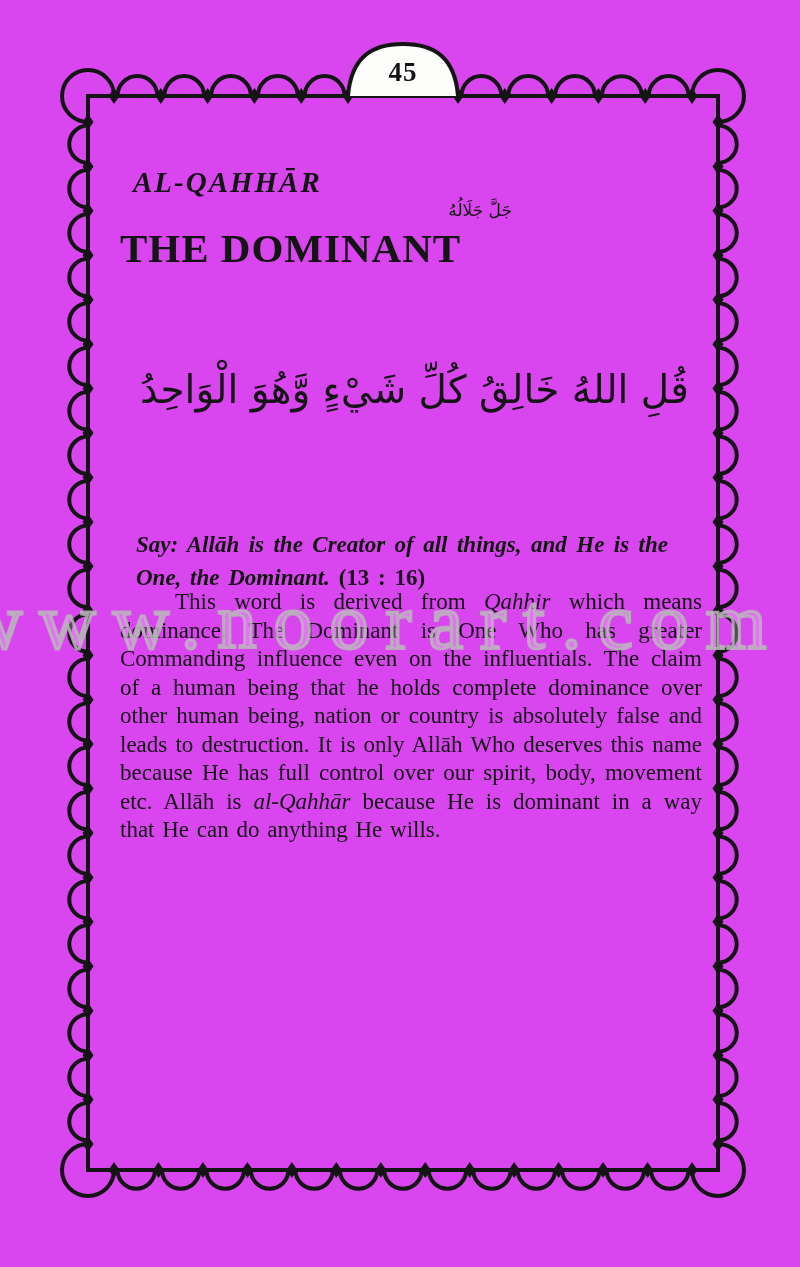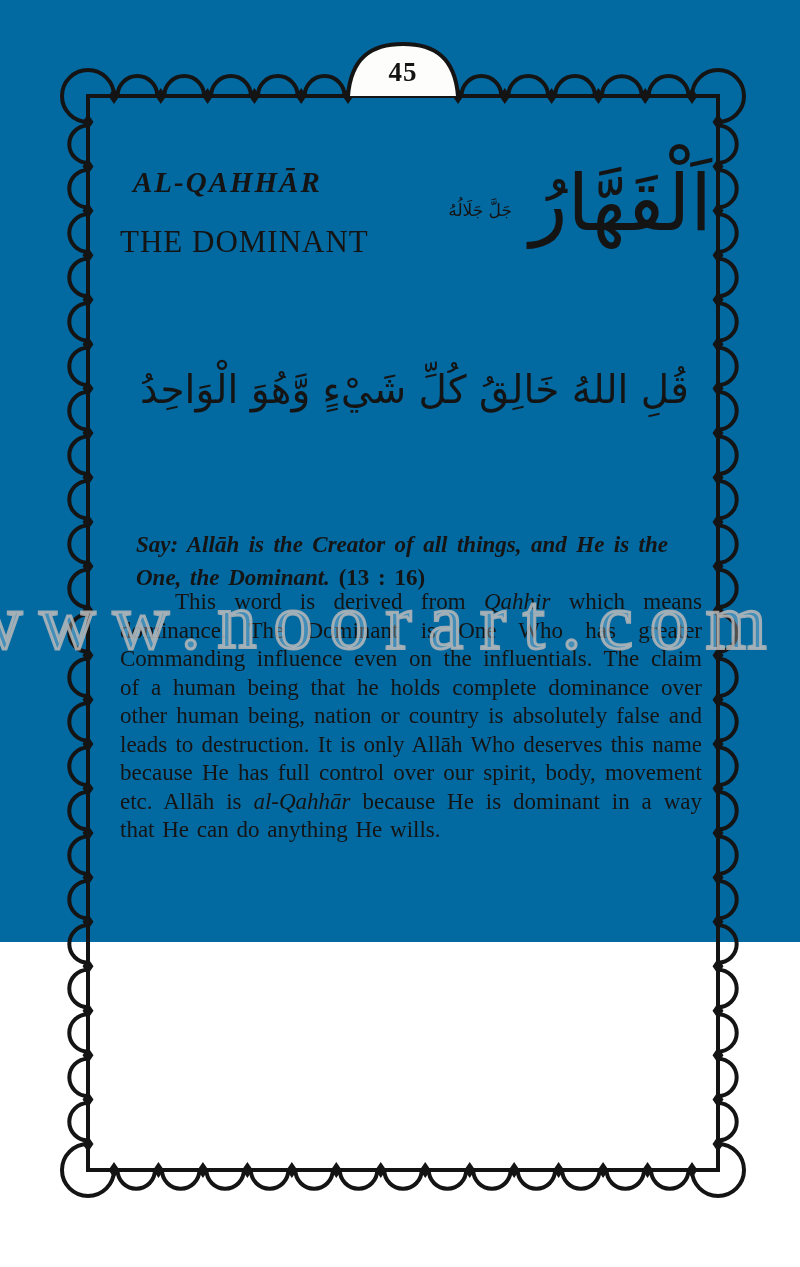--- a/index.html
+++ b/index.html
@@ -4,22 +4,22 @@
 <style>
   html, body {
     margin: 0; padding: 0;
     width: 800px; height: 1267px;
     background: #ffffff;
     overflow: hidden;
     font-family: "Liberation Serif", serif;
   }
   .page {
     position: relative;
-    width: 800px; height: 942px;
-    background: #0369a1;
+    width: 800px; height: 1267px;
+    background: #d946ef;
     color: #141414;
   }
   .frame {
     position: absolute; left: 0; top: 0;
     width: 800px; height: 1267px;
     pointer-events: none;
   }
   .page-number {
     position: absolute; left: 368px; top: 57px; width: 70px;
     text-align: center;
@@ -27,21 +27,21 @@
     letter-spacing: 1px;
   }
   .title-latin {
     position: absolute; left: 133px; top: 166px;
     font-style: italic; font-weight: bold;
     font-size: 29px; letter-spacing: 2px;
     white-space: nowrap;
   }
   .title-english {
     position: absolute; left: 120px; top: 224px;
-    font-weight: normal; font-size: 31px;
+    font-weight: bold; font-size: 41px;
     letter-spacing: 1px;
     white-space: nowrap;
   }
   .calligraphy {
     position: absolute; top: 138px; right: 88px;
     width: 310px; height: 160px;
     direction: rtl;
   }
   .calli-main {
     position: absolute; right: 0; top: 0;
@@ -108,21 +108,20 @@
     <path id="frame-diamonds" d="M114 88L119.5 96L114 104L108.5 96ZM160.8 88L166.3 96L160.8 104L155.3 96ZM207.6 88L213.1 96L207.6 104L202.1 96ZM254.39999999999998 88L259.9 96L254.39999999999998 104L248.89999999999998 96ZM301.2 88L306.7 96L301.2 104L295.7 96ZM348 88L353.5 96L348 104L342.5 96ZM458 88L463.5 96L458 104L452.5 96ZM504.8 88L510.3 96L504.8 104L499.3 96ZM551.6 88L557.1 96L551.6 104L546.1 96ZM598.4 88L603.9 96L598.4 104L592.9 96ZM645.2 88L650.7 96L645.2 104L639.7 96ZM692 88L697.5 96L692 104L686.5 96ZM114 1162L119.5 1170L114 1178L108.5 1170ZM158.46153846153845 1162L163.96153846153845 1170L158.46153846153845 1178L152.96153846153845 1170ZM202.9230769230769 1162L208.4230769230769 1170L202.9230769230769 1178L197.4230769230769 1170ZM247.3846153846154 1162L252.8846153846154 1170L247.3846153846154 1178L241.8846153846154 1170ZM291.8461538461538 1162L297.3461538461538 1170L291.8461538461538 1178L286.3461538461538 1170ZM336.30769230769226 1162L341.80769230769226 1170L336.30769230769226 1178L330.80769230769226 1170ZM380.7692307692308 1162L386.2692307692308 1170L380.7692307692308 1178L375.2692307692308 1170ZM425.2307692307692 1162L430.7307692307692 1170L425.2307692307692 1178L419.7307692307692 1170ZM469.6923076923077 1162L475.1923076923077 1170L469.6923076923077 1178L464.1923076923077 1170ZM514.1538461538462 1162L519.6538461538462 1170L514.1538461538462 1178L508.6538461538462 1170ZM558.6153846153845 1162L564.1153846153845 1170L558.6153846153845 1178L553.1153846153845 1170ZM603.0769230769231 1162L608.5769230769231 1170L603.0769230769231 1178L597.5769230769231 1170ZM647.5384615384615 1162L653.0384615384615 1170L647.5384615384615 1178L642.0384615384615 1170ZM692 1162L697.5 1170L692 1178L686.5 1170ZM88 114L93.5 122L88 130L82.5 122ZM88 158.43478260869566L93.5 166.43478260869566L88 174.43478260869566L82.5 166.43478260869566ZM88 202.8695652173913L93.5 210.8695652173913L88 218.8695652173913L82.5 210.8695652173913ZM88 247.30434782608694L93.5 255.30434782608694L88 263.30434782608694L82.5 255.30434782608694ZM88 291.7391304347826L93.5 299.7391304347826L88 307.7391304347826L82.5 299.7391304347826ZM88 336.17391304347825L93.5 344.17391304347825L88 352.17391304347825L82.5 344.17391304347825ZM88 380.6086956521739L93.5 388.6086956521739L88 396.6086956521739L82.5 388.6086956521739ZM88 425.04347826086956L93.5 433.04347826086956L88 441.04347826086956L82.5 433.04347826086956ZM88 469.4782608695652L93.5 477.4782608695652L88 485.4782608695652L82.5 477.4782608695652ZM88 513.9130434782608L93.5 521.9130434782608L88 529.9130434782608L82.5 521.9130434782608ZM88 558.3478260869565L93.5 566.3478260869565L88 574.3478260869565L82.5 566.3478260869565ZM88 602.7826086956521L93.5 610.7826086956521L88 618.7826086956521L82.5 610.7826086956521ZM88 647.2173913043478L93.5 655.2173913043478L88 663.2173913043478L82.5 655.2173913043478ZM88 691.6521739130434L93.5 699.6521739130434L88 707.6521739130434L82.5 699.6521739130434ZM88 736.0869565217391L93.5 744.0869565217391L88 752.0869565217391L82.5 744.0869565217391ZM88 780.5217391304348L93.5 788.5217391304348L88 796.5217391304348L82.5 788.5217391304348ZM88 824.9565217391304L93.5 832.9565217391304L88 840.9565217391304L82.5 832.9565217391304ZM88 869.391304347826L93.5 877.391304347826L88 885.391304347826L82.5 877.391304347826ZM88 913.8260869565216L93.5 921.8260869565216L88 929.8260869565216L82.5 921.8260869565216ZM88 958.2608695652174L93.5 966.2608695652174L88 974.2608695652174L82.5 966.2608695652174ZM88 1002.695652173913L93.5 1010.695652173913L88 1018.695652173913L82.5 1010.695652173913ZM88 1047.1304347826085L93.5 1055.1304347826085L88 1063.1304347826085L82.5 1055.1304347826085ZM88 1091.5652173913043L93.5 1099.5652173913043L88 1107.5652173913043L82.5 1099.5652173913043ZM88 1136L93.5 1144L88 1152L82.5 1144ZM718 114L723.5 122L718 130L712.5 122ZM718 158.43478260869566L723.5 166.43478260869566L718 174.43478260869566L712.5 166.43478260869566ZM718 202.8695652173913L723.5 210.8695652173913L718 218.8695652173913L712.5 210.8695652173913ZM718 247.30434782608694L723.5 255.30434782608694L718 263.30434782608694L712.5 255.30434782608694ZM718 291.7391304347826L723.5 299.7391304347826L718 307.7391304347826L712.5 299.7391304347826ZM718 336.17391304347825L723.5 344.17391304347825L718 352.17391304347825L712.5 344.17391304347825ZM718 380.6086956521739L723.5 388.6086956521739L718 396.6086956521739L712.5 388.6086956521739ZM718 425.04347826086956L723.5 433.04347826086956L718 441.04347826086956L712.5 433.04347826086956ZM718 469.4782608695652L723.5 477.4782608695652L718 485.4782608695652L712.5 477.4782608695652ZM718 513.9130434782608L723.5 521.9130434782608L718 529.9130434782608L712.5 521.9130434782608ZM718 558.3478260869565L723.5 566.3478260869565L718 574.3478260869565L712.5 566.3478260869565ZM718 602.7826086956521L723.5 610.7826086956521L718 618.7826086956521L712.5 610.7826086956521ZM718 647.2173913043478L723.5 655.2173913043478L718 663.2173913043478L712.5 655.2173913043478ZM718 691.6521739130434L723.5 699.6521739130434L718 707.6521739130434L712.5 699.6521739130434ZM718 736.0869565217391L723.5 744.0869565217391L718 752.0869565217391L712.5 744.0869565217391ZM718 780.5217391304348L723.5 788.5217391304348L718 796.5217391304348L712.5 788.5217391304348ZM718 824.9565217391304L723.5 832.9565217391304L718 840.9565217391304L712.5 832.9565217391304ZM718 869.391304347826L723.5 877.391304347826L718 885.391304347826L712.5 877.391304347826ZM718 913.8260869565216L723.5 921.8260869565216L718 929.8260869565216L712.5 921.8260869565216ZM718 958.2608695652174L723.5 966.2608695652174L718 974.2608695652174L712.5 966.2608695652174ZM718 1002.695652173913L723.5 1010.695652173913L718 1018.695652173913L712.5 1010.695652173913ZM718 1047.1304347826085L723.5 1055.1304347826085L718 1063.1304347826085L712.5 1055.1304347826085ZM718 1091.5652173913043L723.5 1099.5652173913043L718 1107.5652173913043L712.5 1099.5652173913043ZM718 1136L723.5 1144L718 1152L712.5 1144Z" fill="#141414" stroke="none"></path>
     <path id="frame-dome" d="M 348 96 C 351 58 371 44 403 44 C 435 44 455 58 458 96" fill="#fdfdfc" stroke="#141414" stroke-width="4"></path>
   </svg>
 
   <div class="page-number">45</div>
 
   <div class="title-latin">AL-QAHHĀR</div>
   <div class="title-english">THE DOMINANT</div>
 
   <div class="calligraphy">
-    <span class="calli-main">اَلْقَهَّارُ</span>
     <span class="calli-sub">جَلَّ جَلَالُهُ</span>
   </div>
 
   <div class="verse">
     <div class="verse-line1">قُلِ اللهُ خَالِقُ كُلِّ شَيْءٍ وَّهُوَ الْوَاحِدُ</div>
   </div>
 
   <div class="translation"><span>Say:  Allāh is the Creator of all things, and He is the One, the Dominant. </span><span class="roman">(13 : 16)</span></div>
 
   <p class="para p1"><span>This word is derived from </span><span class="em">Qahhir</span><span> which means dominance. The Dominant is One Who has greater Commanding influence even on the influentials. The claim of a human being that he holds complete dominance over other human being, nation or country is absolutely false and leads to destruction. It is only Allāh Who deserves this name because He has full control over our spirit, body, movement etc. Allāh is </span><span class="em">al-Qahhār</span><span> because He is dominant in a way that He can do anything He wills.</span></p>

